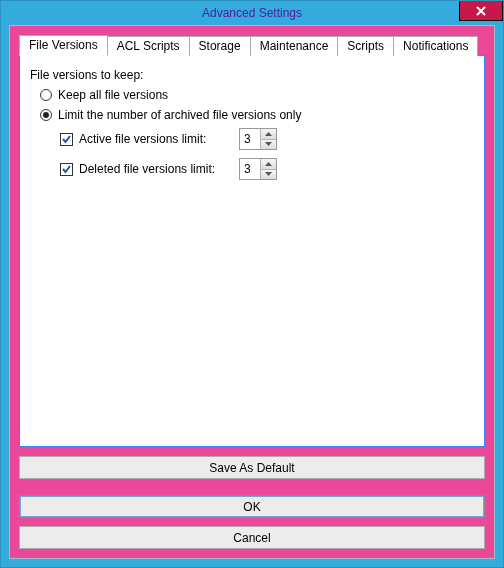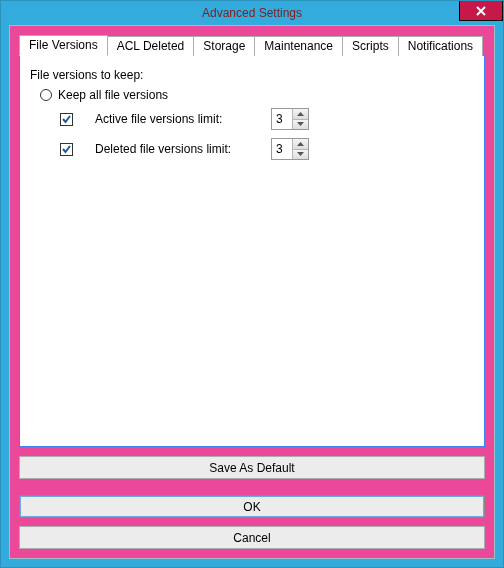--- a/index.html
+++ b/index.html
@@ -24,21 +24,21 @@
   .titlebar {
     height: 24px;
     display: flex;
     align-items: center;
     position: relative;
   }
   .titlebar-title {
     flex: 1;
     text-align: center;
     font-size: 12px;
-    color: #7f1d1d;
+    color: #4c1d95;
   }
   .close-btn {
     position: absolute;
     right: -8px;
     top: 0;
     width: 44px;
     height: 20px;
     background: #c6194a;
     border: 1px solid #000;
     border-top: none;
@@ -121,21 +121,20 @@
     display: flex; align-items: center; justify-content: center;
     background: #fff;
     position: relative;
   }
   .check.checked svg { display: block; }
   .check svg { display: none; position: absolute; }
   .sub-row {
     display: flex;
     align-items: center;
     margin: 6px 0 8px 30px;
-    gap: 16px;
   }
   .sub-row .label { width: 160px; }
   .spinner {
     display: flex;
     height: 22px;
     border: 1px solid #999;
   }
   .spinner input {
     width: 20px;
     border: none;
@@ -193,35 +192,39 @@
     <div class="close-btn">
       <svg width="10" height="10" viewBox="0 0 10 10">
         <path d="M1 1 L9 9 M9 1 L1 9" stroke="#fff" stroke-width="2"></path>
       </svg>
     </div>
   </div>
 
   <div class="window-body">
     <div class="tabs">
       <div class="tab active">File Versions</div>
-      <div class="tab">ACL Deleted</div>
+      <div class="tab">ACL Scripts</div>
       <div class="tab">Storage</div>
       <div class="tab">Maintenance</div>
       <div class="tab">Scripts</div>
       <div class="tab">Notifications</div>
     </div>
 
     <div class="tab-panel">
       <div class="section-label">File versions to keep:</div>
 
       <div class="radio-row">
         <div class="radio"></div>
         <span>Keep all file versions</span>
       </div>
 
+      <div class="radio-row">
+        <div class="radio checked"></div>
+        <span>Limit the number of archived file versions only</span>
+      </div>
 
 
       <div class="sub-row">
         <div class="check checked">
           <svg width="11" height="11" viewBox="0 0 11 11">
             <path d="M2 5 L4.5 8 L9 2" stroke="#1a57a8" stroke-width="2" fill="none"></path>
           </svg>
         </div>
         <span class="label">Active file versions limit:</span>
         <div class="spinner">

